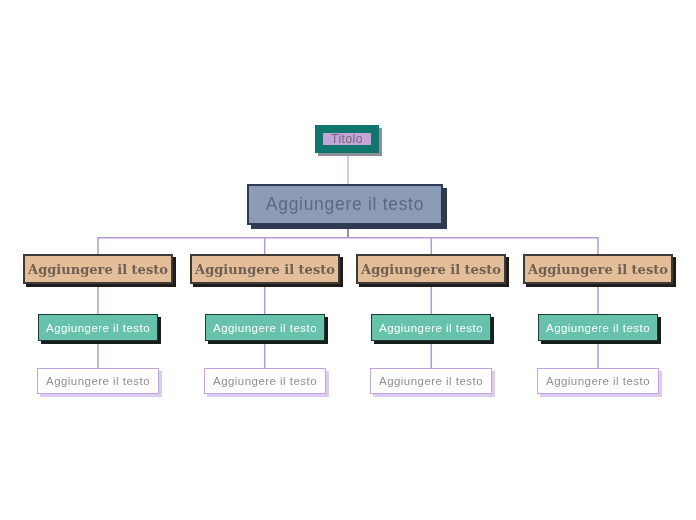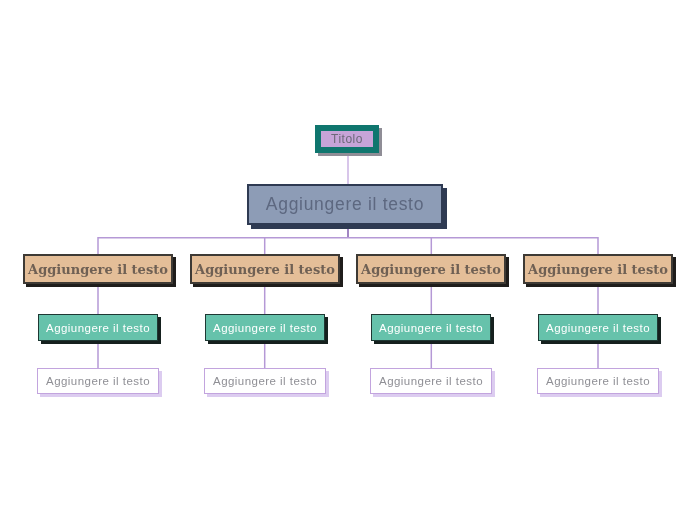--- a/index.html
+++ b/index.html
@@ -27,21 +27,21 @@
     display: flex;
     align-items: center;
     justify-content: center;
     text-align: center;
     white-space: nowrap;
     letter-spacing: 0.04em;
     cursor: default;
   }
   .node-title {
     background: #c7a4d8;
-    border: 6px solid #0f766e;
+    border: 8px solid #0f766e;
     box-shadow: 3px 3px 0 #8f8d96;
     color: #6c6878;
     font-size: 12px;
   }
   .node-root {
     background: #8d9cb6;
     border: 2px solid #2e3a52;
     box-shadow: 4px 4px 0 #2e3a52;
     color: #5d6880;
     font-size: 17.5px;

